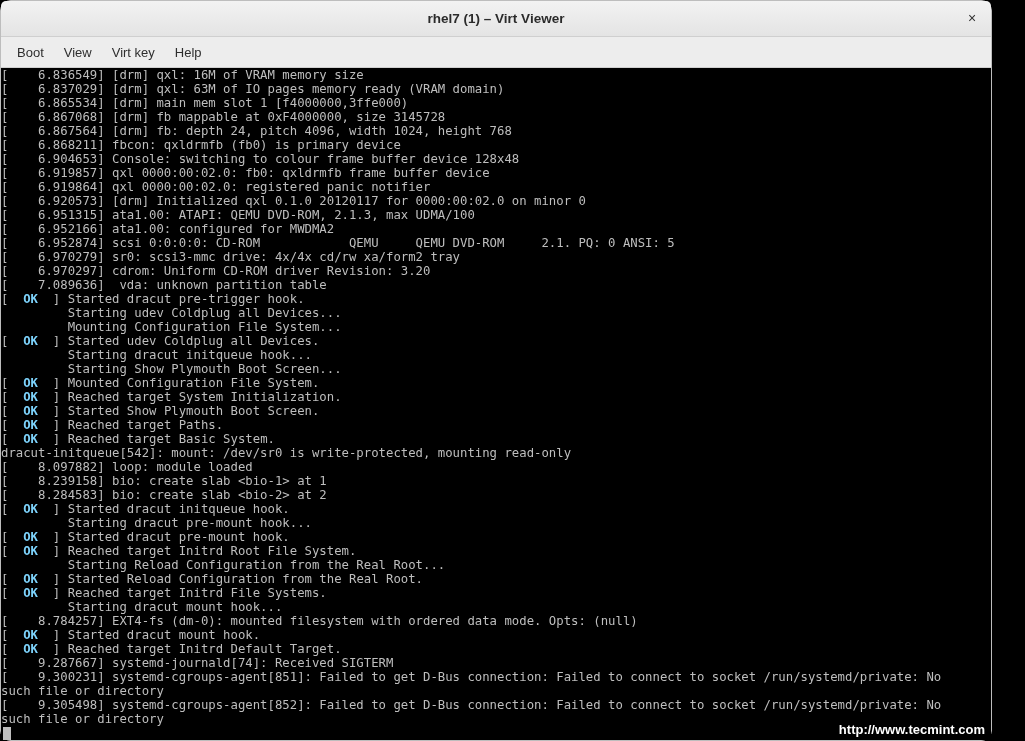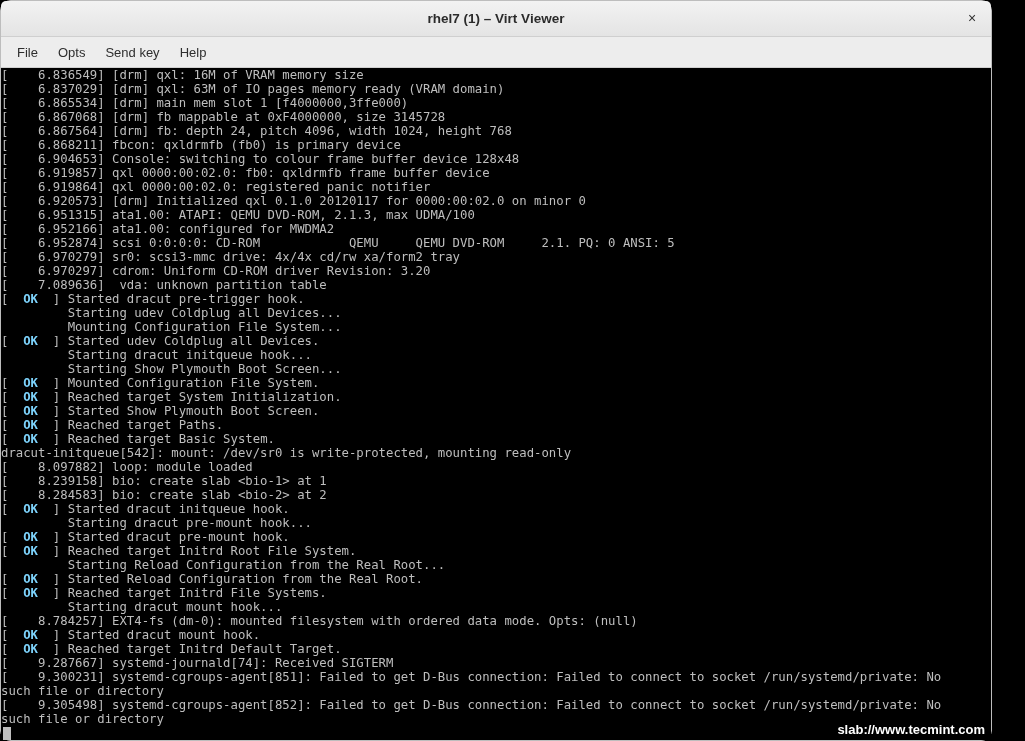--- a/index.html
+++ b/index.html
@@ -102,22 +102,22 @@
 <body>
 
 <div class="window">
 
   <div class="titlebar">
     <span class="titlebar-title">rhel7 (1) – Virt Viewer</span>
     <span class="titlebar-close">×</span>
   </div>
 
   <div class="menubar">
-    <div class="menu-item">File</div>
-    <div class="menu-item">Opts</div>
-    <div class="menu-item">Send key</div>
+    <div class="menu-item">Boot</div>
+    <div class="menu-item">View</div>
+    <div class="menu-item">Virt key</div>
     <div class="menu-item">Help</div>
   </div>
 
   <div class="console" id="console"><div class="line">[    6.836549] [drm] qxl: 16M of VRAM memory size</div><div class="line">[    6.837029] [drm] qxl: 63M of IO pages memory ready (VRAM domain)</div><div class="line">[    6.865534] [drm] main mem slot 1 [f4000000,3ffe000)</div><div class="line">[    6.867068] [drm] fb mappable at 0xF4000000, size 3145728</div><div class="line">[    6.867564] [drm] fb: depth 24, pitch 4096, width 1024, height 768</div><div class="line">[    6.868211] fbcon: qxldrmfb (fb0) is primary device</div><div class="line">[    6.904653] Console: switching to colour frame buffer device 128x48</div><div class="line">[    6.919857] qxl 0000:00:02.0: fb0: qxldrmfb frame buffer device</div><div class="line">[    6.919864] qxl 0000:00:02.0: registered panic notifier</div><div class="line">[    6.920573] [drm] Initialized qxl 0.1.0 20120117 for 0000:00:02.0 on minor 0</div><div class="line">[    6.951315] ata1.00: ATAPI: QEMU DVD-ROM, 2.1.3, max UDMA/100</div><div class="line">[    6.952166] ata1.00: configured for MWDMA2</div><div class="line">[    6.952874] scsi 0:0:0:0: CD-ROM            QEMU     QEMU DVD-ROM     2.1. PQ: 0 ANSI: 5</div><div class="line">[    6.970279] sr0: scsi3-mmc drive: 4x/4x cd/rw xa/form2 tray</div><div class="line">[    6.970297] cdrom: Uniform CD-ROM driver Revision: 3.20</div><div class="line">[    7.089636]  vda: unknown partition table</div><div class="line">[  <span class="ok">OK</span>  ] Started dracut pre-trigger hook.</div><div class="line">         Starting udev Coldplug all Devices...</div><div class="line">         Mounting Configuration File System...</div><div class="line">[  <span class="ok">OK</span>  ] Started udev Coldplug all Devices.</div><div class="line">         Starting dracut initqueue hook...</div><div class="line">         Starting Show Plymouth Boot Screen...</div><div class="line">[  <span class="ok">OK</span>  ] Mounted Configuration File System.</div><div class="line">[  <span class="ok">OK</span>  ] Reached target System Initialization.</div><div class="line">[  <span class="ok">OK</span>  ] Started Show Plymouth Boot Screen.</div><div class="line">[  <span class="ok">OK</span>  ] Reached target Paths.</div><div class="line">[  <span class="ok">OK</span>  ] Reached target Basic System.</div><div class="line">dracut-initqueue[542]: mount: /dev/sr0 is write-protected, mounting read-only</div><div class="line">[    8.097882] loop: module loaded</div><div class="line">[    8.239158] bio: create slab &lt;bio-1&gt; at 1</div><div class="line">[    8.284583] bio: create slab &lt;bio-2&gt; at 2</div><div class="line">[  <span class="ok">OK</span>  ] Started dracut initqueue hook.</div><div class="line">         Starting dracut pre-mount hook...</div><div class="line">[  <span class="ok">OK</span>  ] Started dracut pre-mount hook.</div><div class="line">[  <span class="ok">OK</span>  ] Reached target Initrd Root File System.</div><div class="line">         Starting Reload Configuration from the Real Root...</div><div class="line">[  <span class="ok">OK</span>  ] Started Reload Configuration from the Real Root.</div><div class="line">[  <span class="ok">OK</span>  ] Reached target Initrd File Systems.</div><div class="line">         Starting dracut mount hook...</div><div class="line">[    8.784257] EXT4-fs (dm-0): mounted filesystem with ordered data mode. Opts: (null)</div><div class="line">[  <span class="ok">OK</span>  ] Started dracut mount hook.</div><div class="line">[  <span class="ok">OK</span>  ] Reached target Initrd Default Target.</div><div class="line">[    9.287667] systemd-journald[74]: Received SIGTERM</div><div class="line">[    9.300231] systemd-cgroups-agent[851]: Failed to get D-Bus connection: Failed to connect to socket /run/systemd/private: No</div><div class="line">such file or directory</div><div class="line">[    9.305498] systemd-cgroups-agent[852]: Failed to get D-Bus connection: Failed to connect to socket /run/systemd/private: No</div><div class="line">such file or directory</div><div class="line"><span class="cursor"></span></div></div>
 
-  <div class="watermark">slab://www.tecmint.com</div>
+  <div class="watermark">http://www.tecmint.com</div>
 </div>
 
 </body></html>

